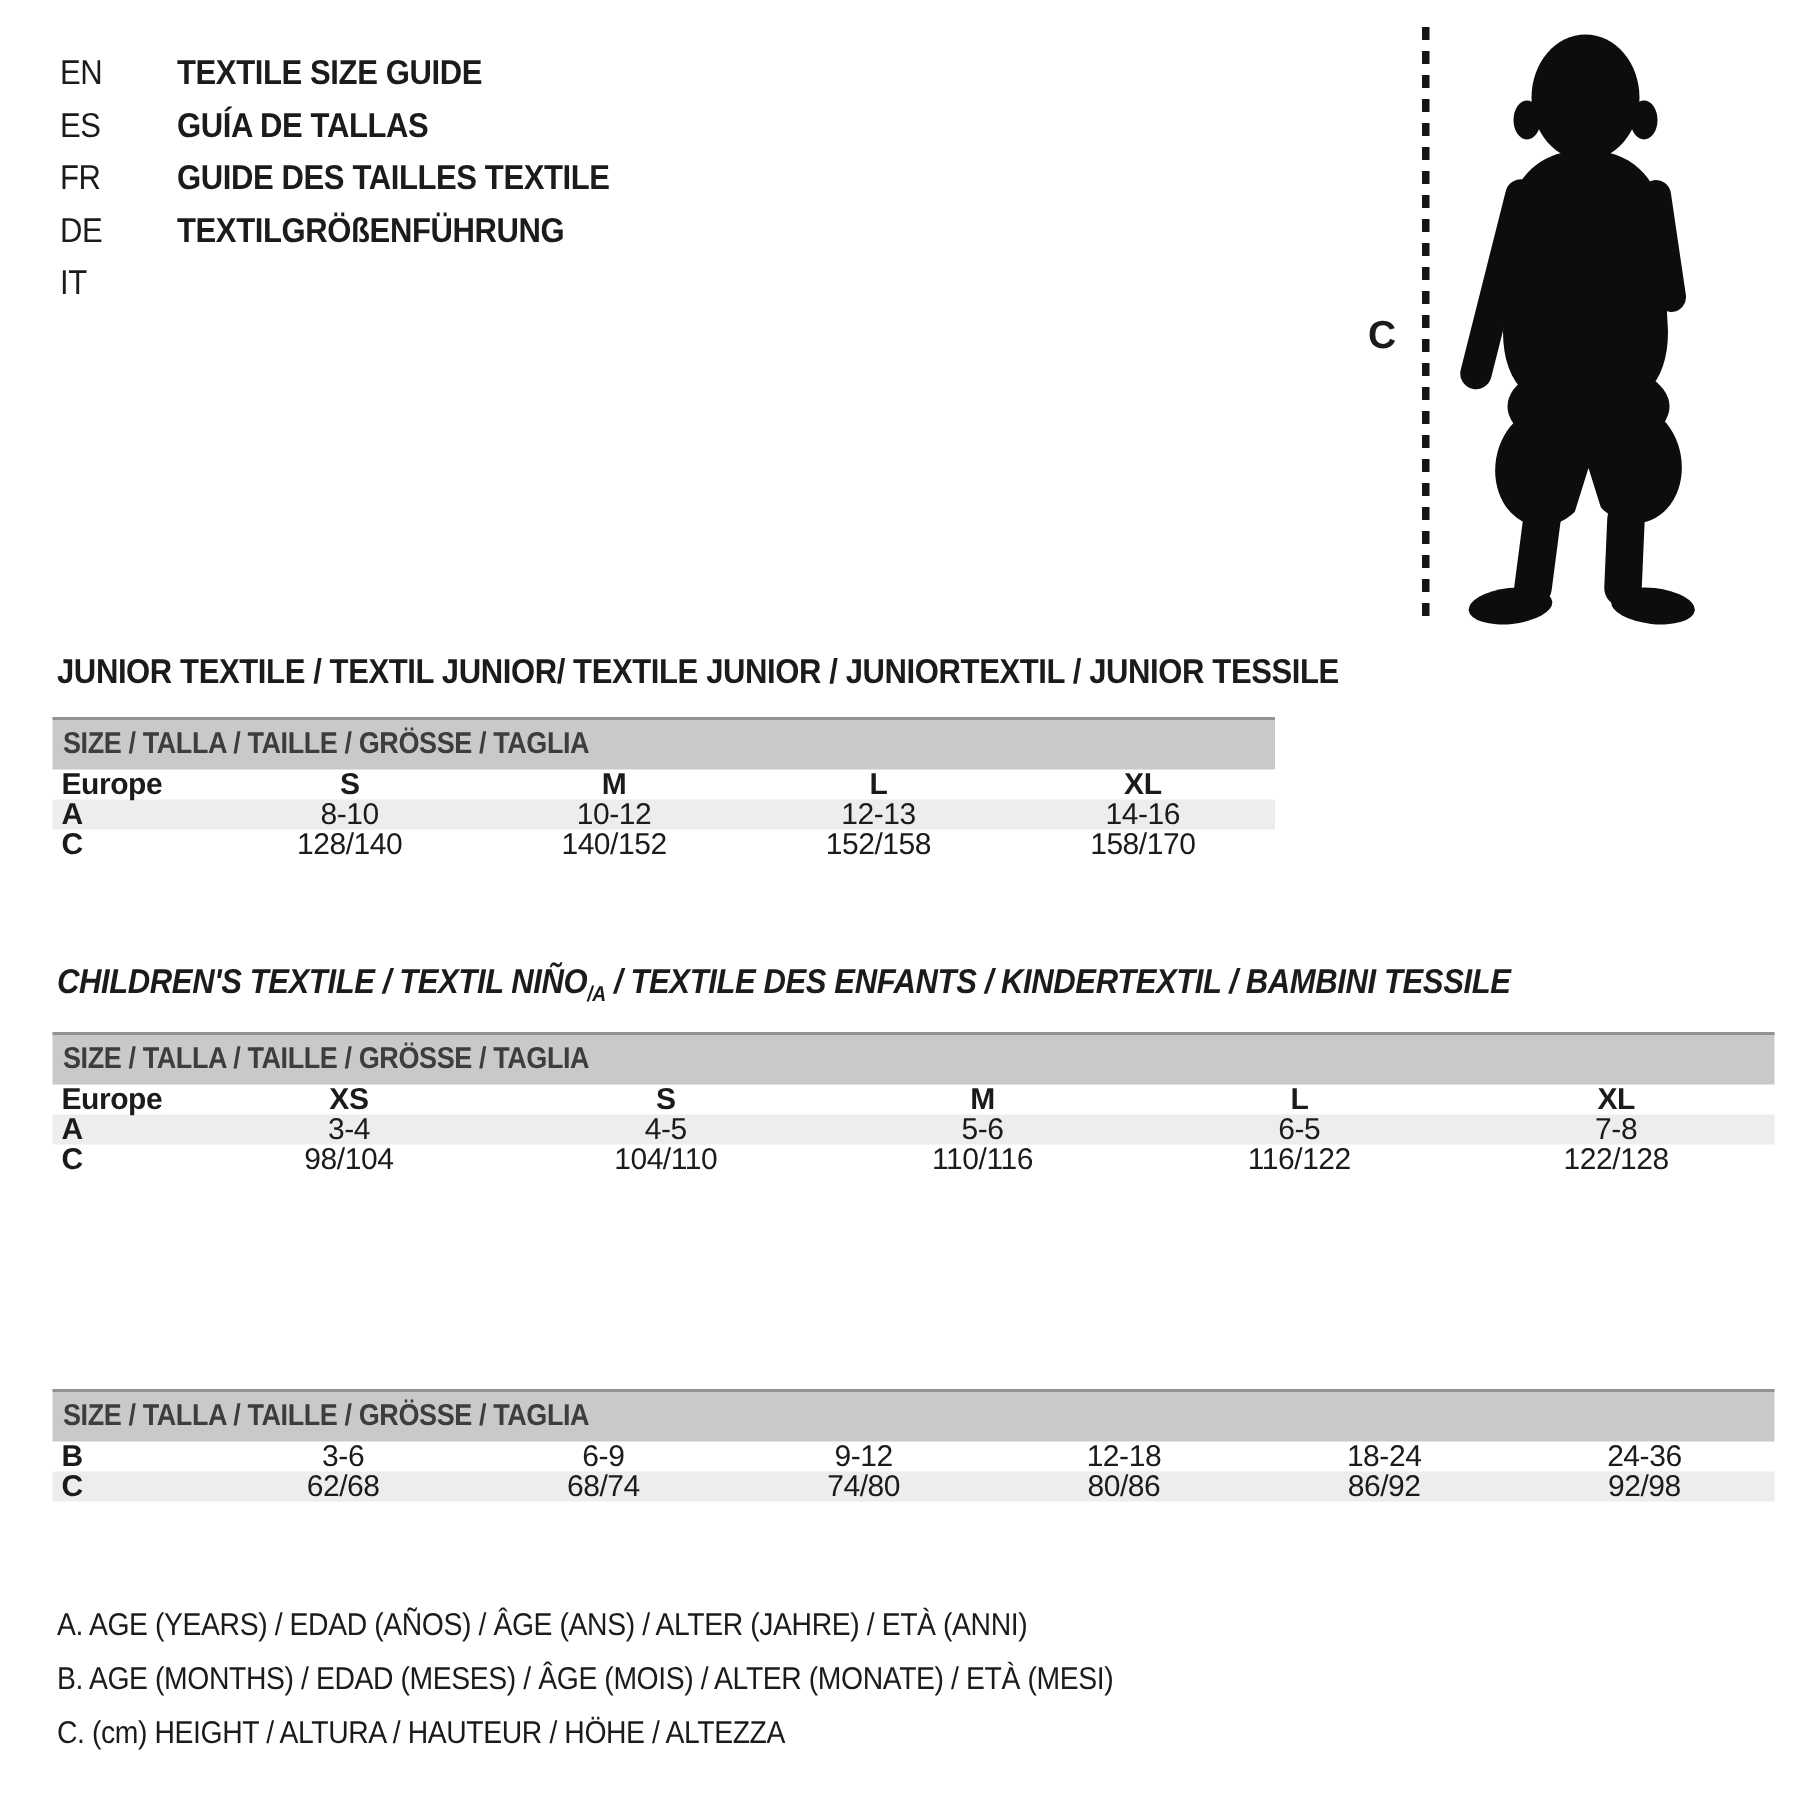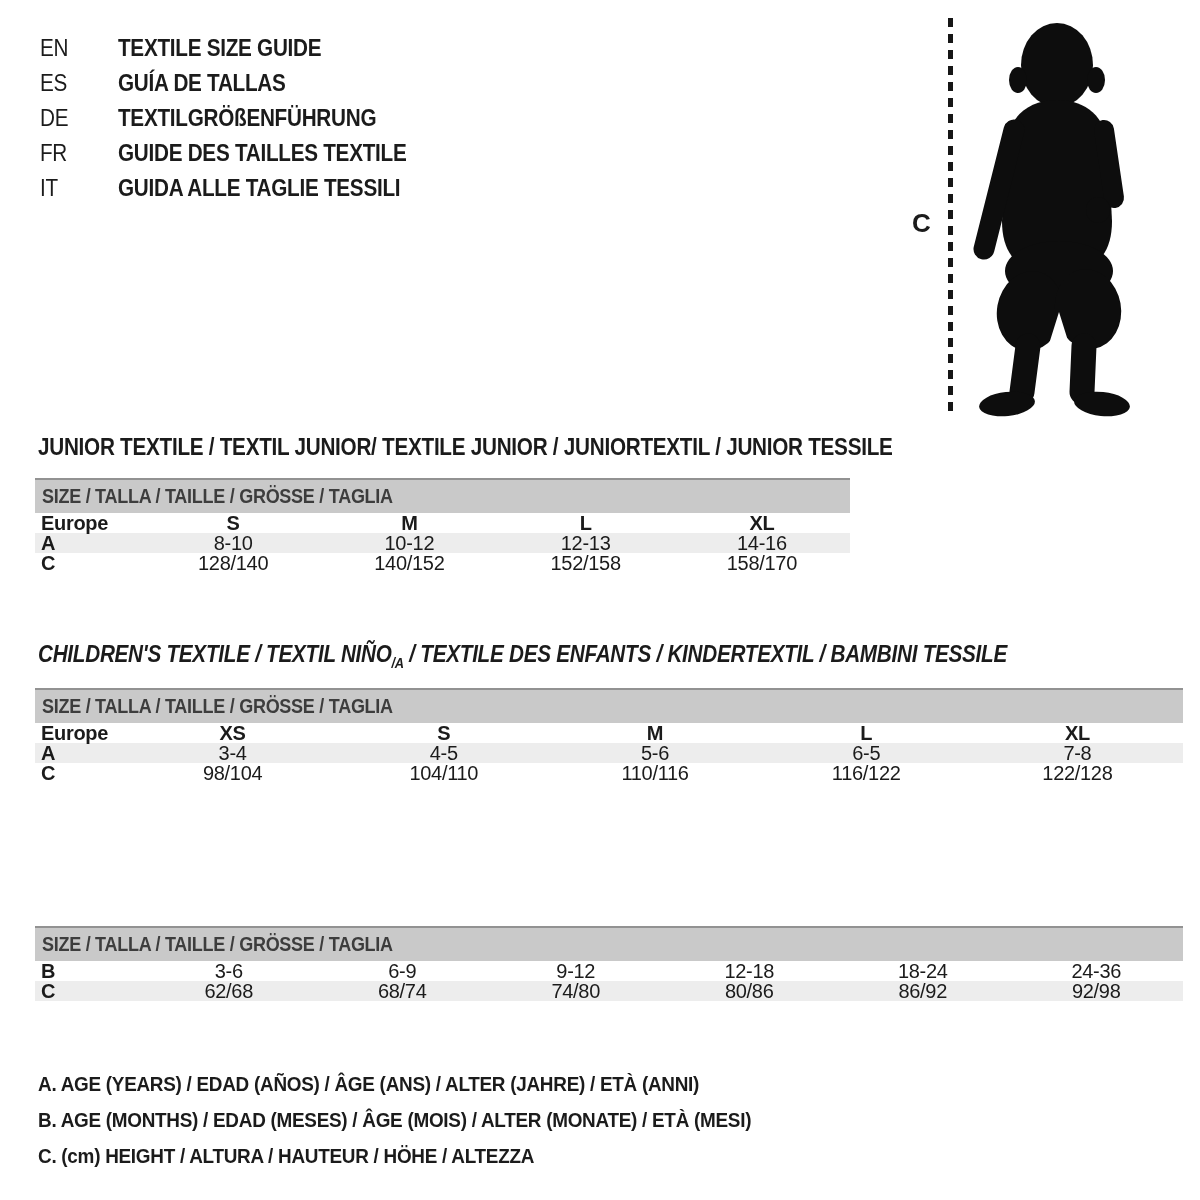--- a/index.html
+++ b/index.html
@@ -43,47 +43,46 @@
   .tcell { flex:1; text-align:center; }
   .trow.hdr .tcell { font-weight:bold; }
   .t-junior { width:815px; } .t-junior .tlabel { width:110px; }
   .t-children { width:1148px; } .t-children .tlabel { width:92px; }
   .t-babies { width:1148px; } .t-babies .tlabel { width:107px; }
   #junior-table { top:478px; } #children-table { top:688px; } #babies-table { top:926px; }
   #junior-heading { top:434px; } #children-heading { top:641px;font-style:italic; } #babies-heading { top:846px; }
 
   
   .legend { position:absolute; left:38px; top:1066px; }
-  .legend-line { height:36px; display:flex; align-items:center; font-size:21px; font-weight:bold; }
+  .legend-line { height:36px; display:flex; align-items:center; font-size:21px; font-weight:normal; }
 </style>
 </head>
 <body>
 
 <div id="canvas">
 
   <div class="lang-block">
     <div class="lang-row">
       <span class="lang-code"><span class="cond">EN</span></span>
       <span class="lang-title"><span class="cond">TEXTILE SIZE GUIDE</span></span>
     </div>
     <div class="lang-row">
       <span class="lang-code"><span class="cond">ES</span></span>
       <span class="lang-title"><span class="cond">GUÍA DE TALLAS</span></span>
     </div>
     <div class="lang-row">
+      <span class="lang-code"><span class="cond">FR</span></span>
+      <span class="lang-title"><span class="cond">GUIDE DES TAILLES TEXTILE</span></span>
+    </div>
+    <div class="lang-row">
       <span class="lang-code"><span class="cond">DE</span></span>
       <span class="lang-title"><span class="cond">TEXTILGRÖßENFÜHRUNG</span></span>
     </div>
     <div class="lang-row">
-      <span class="lang-code"><span class="cond">FR</span></span>
-      <span class="lang-title"><span class="cond">GUIDE DES TAILLES TEXTILE</span></span>
-    </div>
-    <div class="lang-row">
       <span class="lang-code"><span class="cond">IT</span></span>
-      <span class="lang-title"><span class="cond">GUIDA ALLE TAGLIE TESSILI</span></span>
     </div>
   </div>
 
   <div class="meas-label">C</div>
   <div class="meas-line"></div>
   <svg class="silhouette" viewBox="0 0 180 402" xmlns="http://www.w3.org/2000/svg" aria-hidden="true">
     <g fill="#0d0d0d" stroke="none">
       <ellipse cx="95" cy="49" rx="36" ry="42"></ellipse>
       <ellipse cx="56" cy="64" rx="9" ry="13"></ellipse>
       <ellipse cx="134" cy="64" rx="9" ry="13"></ellipse>

